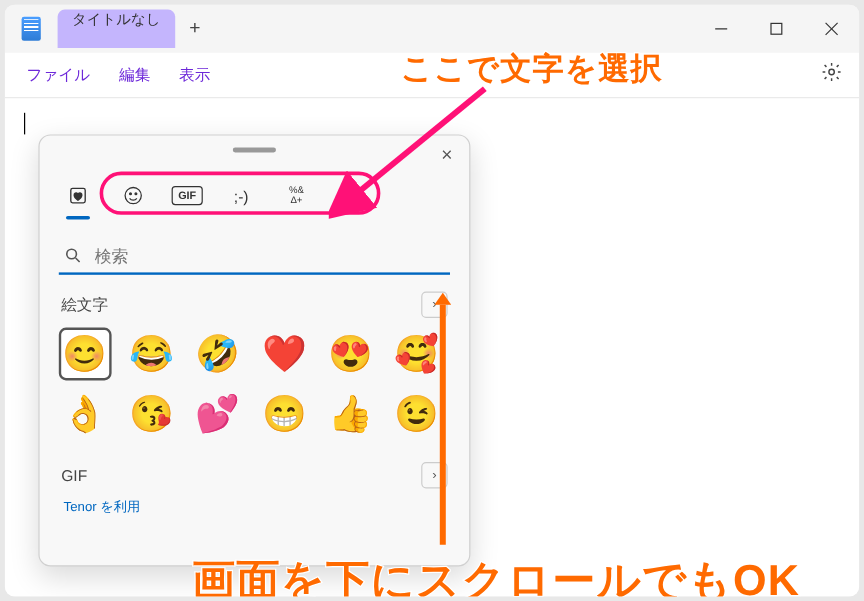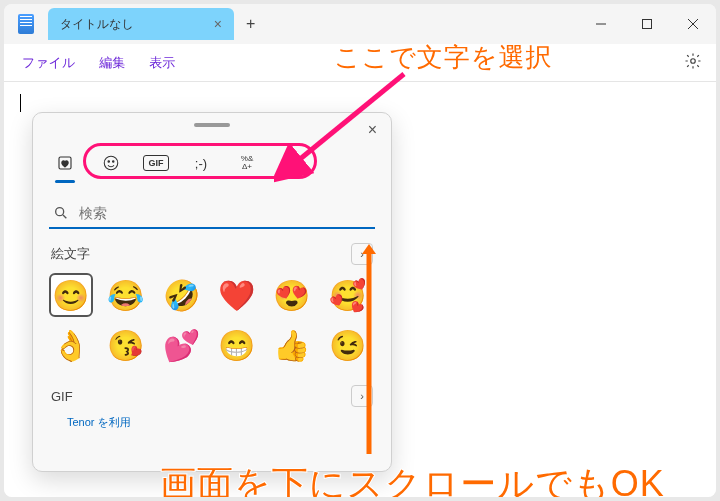--- a/index.html
+++ b/index.html
@@ -1,21 +1,21 @@
 <!DOCTYPE html>
 <html><head>
 <meta charset="utf-8">
 <style>
 * { box-sizing: border-box; margin: 0; padding: 0; font-family: "Yu Gothic UI", "Segoe UI", sans-serif; }
 body { width: 720px; height: 501px; background: #e8e8e8; padding: 4px; position: relative; overflow: hidden; }
 .window { width: 712px; height: 493px; background: #f5f5f5; border-radius: 8px; position: relative; overflow: hidden; }
 .titlebar { height: 40px; display: flex; align-items: center; background: #f5f5f5; }
 .app-icon { width: 16px; height: 20px; margin: 0 14px; background: linear-gradient(#4a9eff, #2e7cd6); border-radius: 2px; position: relative; }
 .app-icon::before { content:""; position:absolute; top:2px; left:2px; right:2px; height:10px; background: repeating-linear-gradient(#fff,#fff 1px,transparent 1px,transparent 3px);}
-.tab { height: 32px; background: #7dd3fc; border-radius: 6px 6px 0 0; display: flex; align-items: center; padding: 0 12px; gap: 80px; font-size: 12px; color: #333; }
+.tab { height: 32px; background: #c4b5fd; border-radius: 6px 6px 0 0; display: flex; align-items: center; padding: 0 12px; gap: 80px; font-size: 12px; color: #333; flex-direction: column; }
 .tab-close { font-size: 14px; color: #666; cursor: pointer; }
 .new-tab { margin-left: 12px; font-size: 16px; color: #444; cursor: pointer; }
 .win-controls { margin-left: auto; display: flex; }
 .win-btn { width: 46px; height: 40px; display: flex; align-items: center; justify-content: center; cursor: pointer; color: #333; }
 .win-btn svg { width: 12px; height: 12px; }
 .menubar { height: 38px; background: #fff; border-bottom: 1px solid #e5e5e5; display: flex; align-items: center; padding: 0 8px; gap: 4px; }
 .menu-item { padding: 6px 10px; font-size: 13px; color: #6d28d9; cursor: pointer; border-radius: 4px; }
 .settings-icon { margin-left: auto; padding: 6px; cursor: pointer; }
 .editor { background: #fff; height: calc(100% - 78px); padding: 12px 16px; position: relative; }
 .cursor { width: 1px; height: 18px; background: #000; }
@@ -27,21 +27,21 @@
 .cat-btn { width: 28px; height: 28px; display: flex; align-items: center; justify-content: center; cursor: pointer; color: #333; position: relative; font-size: 13px; }
 .cat-btn.active::after { content:""; position:absolute; bottom:-6px; left:4px; right:4px; height:3px; background:#0067c0; border-radius:2px;}
 .cat-highlight { position: absolute; left: 36px; top: 6px; width: 234px; height: 36px; border: 3px solid #ff1177; border-radius: 20px; pointer-events: none; }
 .search-row { margin: 14px 2px 6px; border-bottom: 2px solid #0067c0; display: flex; align-items: center; padding: 6px 4px; gap: 10px; }
 .search-row input { border: none; background: transparent; outline: none; font-size: 14px; flex: 1; color: #7f1d1d; }
 .section-label { font-size: 13px; color: #444; margin: 14px 4px 8px; display: flex; align-items: center; }
 .scroll-right { margin-left: auto; width: 22px; height: 22px; border: 1px solid #ccc; border-radius: 4px; display:flex;align-items:center;justify-content:center;font-size:11px;color:#555;cursor:pointer;}
 .emoji-grid { display: grid; grid-template-columns: repeat(6, 1fr); gap: 6px; padding: 0 2px; }
 .emoji-cell { width: 44px; height: 44px; display: flex; align-items: center; justify-content: center; font-size: 30px; cursor: pointer; border-radius: 6px; }
 .emoji-cell.selected { border: 2px solid #555; background: #fff; }
-.annotation { position: absolute; font-weight: 400; font-size: 26px; color: #ff6a00; -webkit-text-stroke: 2px #fff; text-stroke: 2px #fff; paint-order: stroke fill; letter-spacing: 1px; z-index: 50; }
+.annotation { position: absolute; font-weight: 700; font-size: 26px; color: #ff6a00; -webkit-text-stroke: 2px #fff; text-stroke: 2px #fff; paint-order: stroke fill; letter-spacing: 1px; z-index: 50; }
 .arrow-svg { position: absolute; z-index: 40; }
 </style>
 </head>
 <body>
 
 <div class="window">
   <div class="titlebar">
     <div class="app-icon"></div>
     <div class="tab">
       <span>タイトルなし</span>
@@ -145,21 +145,21 @@
       <div class="emoji-cell">💕</div>
       <div class="emoji-cell">😁</div>
       <div class="emoji-cell">👍</div>
       <div class="emoji-cell">😉</div>
     </div>
 
     <div class="section-label" style="margin-top:18px;">
       <span>GIF</span>
       <div class="scroll-right">›</div>
     </div>
-    <div style="font-size:11px;color:#0067c0;margin:0 20px;">Tenor を利用</div>
+    <div style="font-size:11px;color:#0067c0;margin:0 6px;">Tenor を利用</div>
   </div>
 
   <div class="annotation" style="left:330px;top:36px;">ここで文字を選択</div>
   <div class="annotation" style="left:156px;top:456px;font-size:36px;">画面を下にスクロールでもOK</div>
 
   <svg class="arrow-svg" style="left:270px;top:60px;" width="150" height="120">
     <defs>
         <marker id="ah1" markerWidth="8" markerHeight="8" refX="2" refY="4" orient="auto">
           <polygon points="0,0 8,4 0,8" fill="#ff1177"></polygon>
         </marker>

